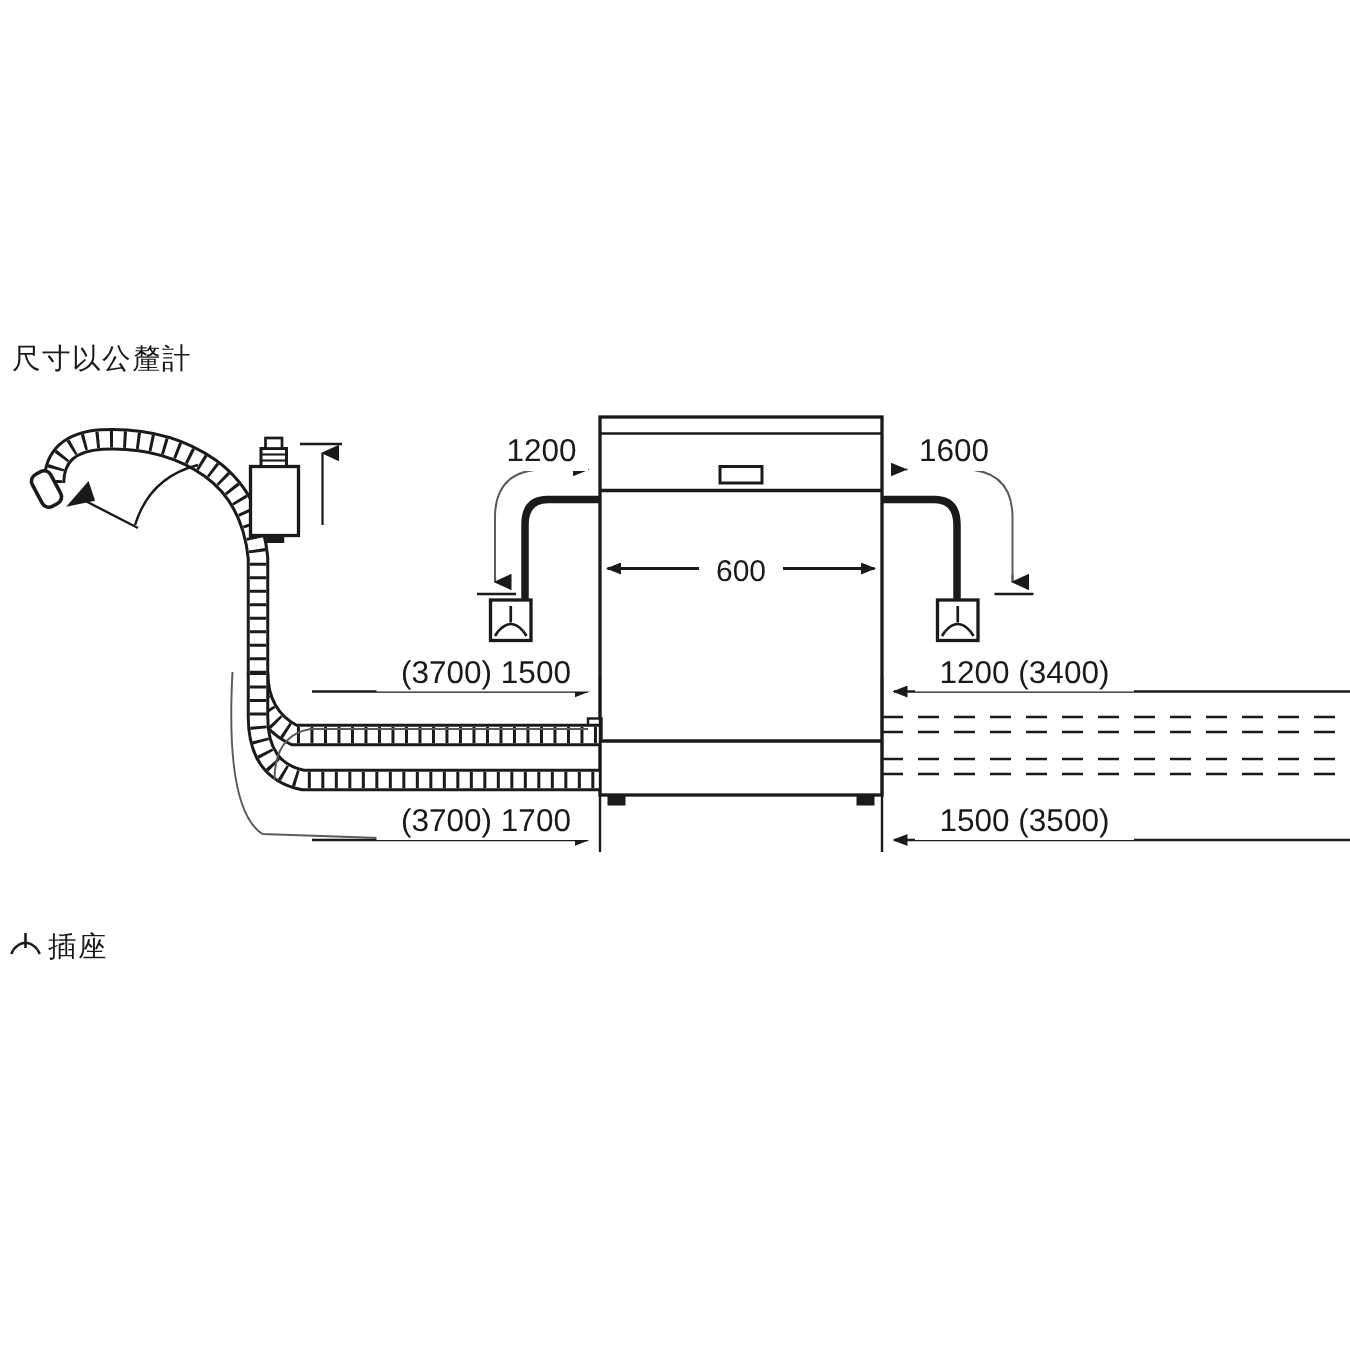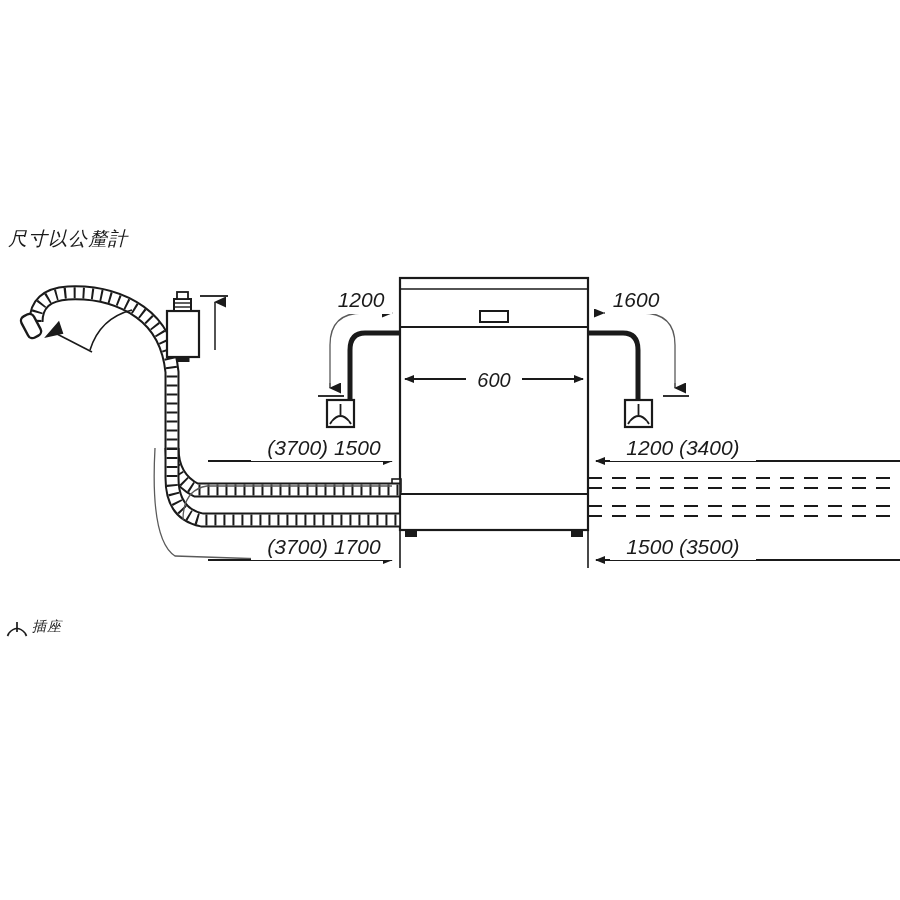--- a/index.html
+++ b/index.html
@@ -12,35 +12,34 @@
     height: 900px;
     font-family: "Liberation Sans", "DejaVu Sans", sans-serif;
     color: #1a1a1a;
     position: relative;
     overflow: hidden;
   }
   #stage {
     position: relative;
     width: 726px;
     height: 900px;
-    font-style: italic;
   }
   .txt {
     position: absolute;
     white-space: nowrap;
     color: #1a1a1a;
   }
   #title-text {
     left: 8px;
     top: 226px;
     font-size: 19px;
     letter-spacing: 1px;
   }
   .legend-line {
-    font-size: 14px;
+    font-size: 19px;
     letter-spacing: 1px;
   }
   #legend-socket-text { left: 32px; top: 618px; }
   #legend-bracket-text { left: 8px; top: 646px; }
   #legend-socket-icon {
     position: absolute;
     left: 6px;
     top: 620px;
     width: 22px;
     height: 20px;

